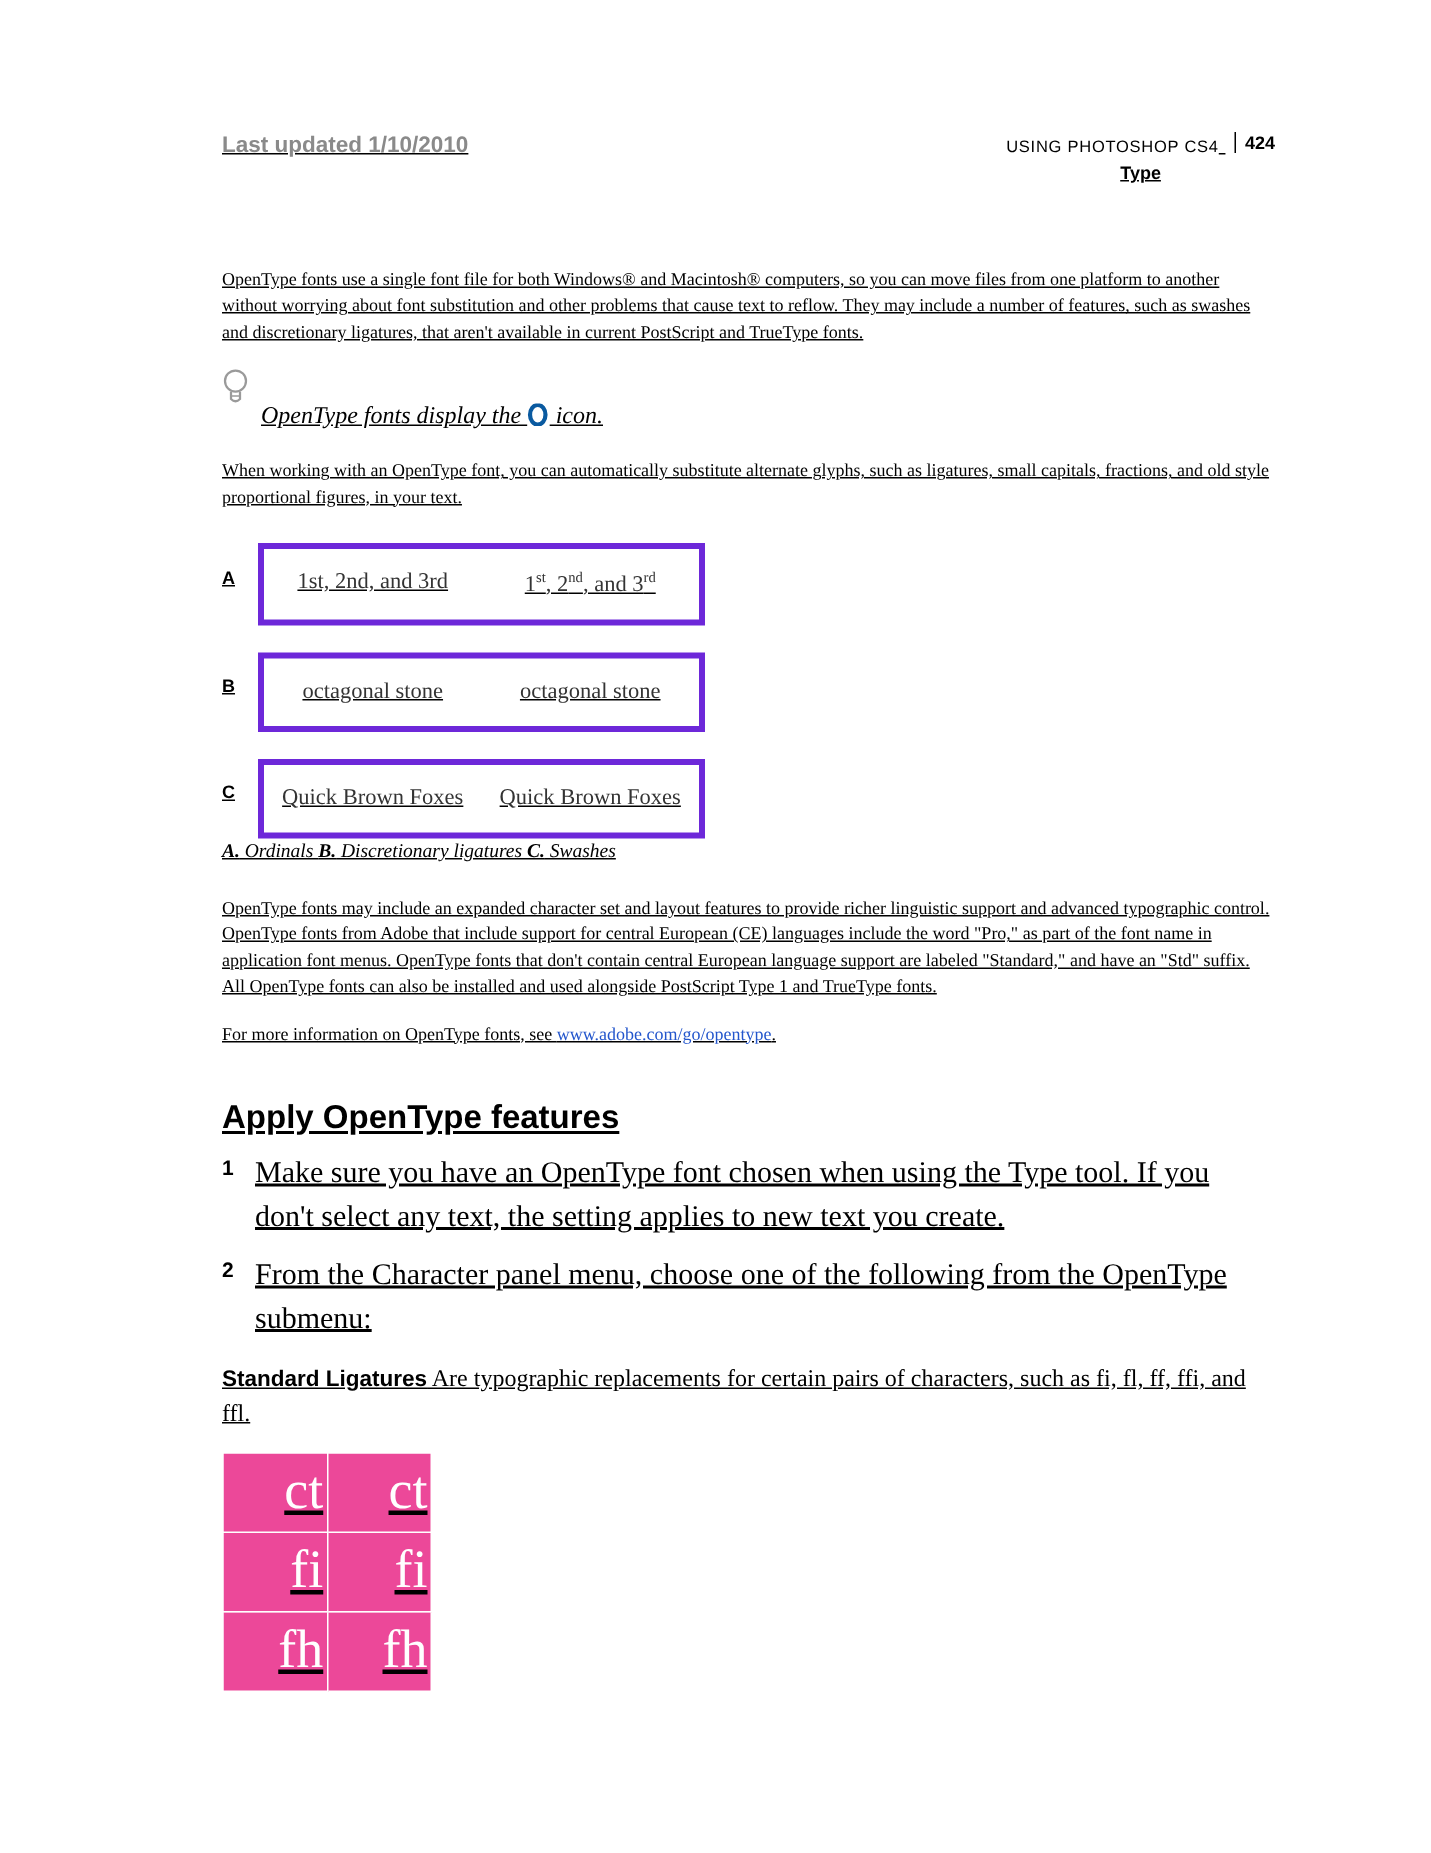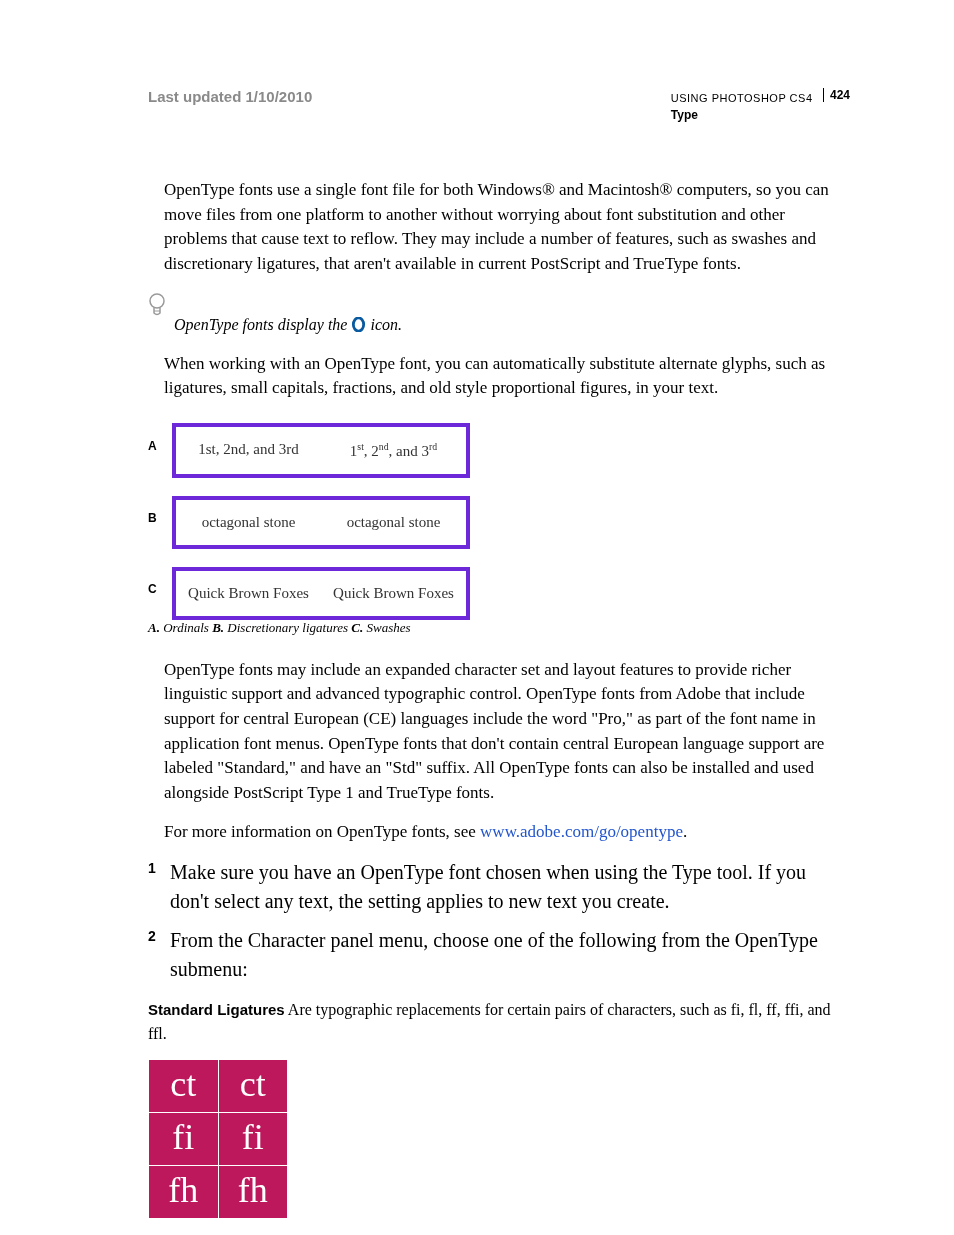--- a/index.html
+++ b/index.html
@@ -1,24 +1,24 @@
 <!DOCTYPE html>
 <html><head>
 <meta charset="utf-8">
 <style>
   body{margin:0;background:#fff;font-family:"Minion Pro","Times New Roman",Georgia,serif;color:#000;}
-  .page{width:954px;height:1235px;position:relative;box-sizing:border-box;padding:88px 104px 40px 148px;}
+  .page{width:954px;height:1235px;position:relative;box-sizing:border-box;padding:88px 104px 40px 148px;text-decoration:underline;}
   .hdr{display:flex;justify-content:space-between;align-items:flex-start;margin-bottom:56px;}
   .updated{font-family:"Myriad Pro","Segoe UI",Arial,sans-serif;font-weight:700;color:#8a8a8a;font-size:15px;}
-  .hdr-right{text-align:left;font-family:"Myriad Pro","Segoe UI",Arial,sans-serif;}
+  .hdr-right{text-align:center;font-family:"Myriad Pro","Segoe UI",Arial,sans-serif;}
   .doc-title{font-size:11px;letter-spacing:.5px;display:inline-block;}
   .pg-wrap{display:inline-block;border-left:1px solid #000;padding-left:6px;margin-left:6px;font-weight:700;font-size:12px;vertical-align:top;}
   .section{font-weight:700;font-size:12px;margin-top:2px;}
   h2{font-family:"Myriad Pro","Segoe UI",Arial,sans-serif;font-weight:700;font-size:22px;margin:0 0 10px;}
-  p{font-size:17px;line-height:1.45;margin:0 16px 14px;}
+  p{font-size:12px;line-height:1.45;margin:0 0 14px;}
   .tip-row{display:flex;align-items:flex-start;gap:8px;margin:6px 0 18px;}
   .bulb{flex:0 0 auto;margin-top:2px;}
   .tip-text{font-style:italic;font-size:16px;margin-top:25px;}
   .o-icon{display:inline-block;width:15px;height:15px;vertical-align:-2px;}
   .fig{border:4px solid #6d28d9;width:290px;margin:8px 0 0 24px;}
   .fig-row{display:flex;border-top:1px solid #000;}
   .fig-row:first-child{border-top:none;}
   .fig-cell{flex:1;text-align:center;padding:14px 4px;font-family:"Times New Roman",Georgia,serif;font-size:15px;color:#333;}
   .fig-cell.script{font-family:"Brush Script MT","Segoe Script",cursive;}
   .row-wrap{display:flex;align-items:center;}
@@ -28,21 +28,21 @@
   .caption-keys{font-size:13px;margin:0 0 22px;}
   .caption-keys b{font-style:italic;font-weight:700;}
   .caption-keys span{font-style:italic;}
   a.link{color:#2255cc;text-decoration:none;}
   ol.steps{list-style:none;padding:0;margin:8px 0 14px;counter-reset:step;}
   ol.steps>li{counter-increment:step;font-size:20px;line-height:1.45;margin:0 0 10px;padding-left:22px;position:relative;}
   ol.steps>li::before{content:counter(step);position:absolute;left:0;top:0;font-family:"Myriad Pro",Arial,sans-serif;font-weight:700;font-size:14px;}
   .def-line{font-size:16px;line-height:1.45;margin:0 0 14px;}
   .def-line b{font-family:"Myriad Pro","Segoe UI",Arial,sans-serif;font-weight:700;font-size:15px;}
   .lig-table{width:140px;border-collapse:collapse;margin:6px 0 6px;}
-  .lig-table td{background:#be185d;color:#fff;text-align:center;font-family:"Times New Roman",Georgia,serif;font-size:36px;line-height:1;padding:6px 2px 10px;border:1px solid #fff;width:50%;}
+  .lig-table td{background:#ec4899;color:#fff;text-align:right;font-family:"Times New Roman",Georgia,serif;font-size:36px;line-height:1;padding:6px 2px 10px;border:1px solid #fff;width:50%;}
 </style>
 </head>
 <body>
 
 <div class="page">
 
   <div class="hdr">
     <div class="updated">Last updated 1/10/2010</div>
     <div class="hdr-right">
       <div>
@@ -104,20 +104,21 @@
       <b>C.</b><span> Swashes</span>
     </div>
   </div>
 
   <p>OpenType fonts may include an expanded character set and layout features to provide richer linguistic support and advanced typographic control. OpenType fonts from Adobe that include support for central European (CE) languages include the word "Pro," as part of the font name in application font menus. OpenType fonts that don't contain central European language support are labeled "Standard," and have an "Std" suffix. All OpenType fonts can also be installed and used alongside PostScript Type 1 and TrueType fonts.</p>
 
   <p>
     <span>For more information on OpenType fonts, see </span><a class="link" href="#">www.adobe.com/go/opentype</a><span>.</span>
   </p>
 
+  <h2 style="margin-top:34px;">Apply OpenType features</h2>
 
   <ol class="steps">
     <li>Make sure you have an OpenType font chosen when using the Type tool. If you don't select any text, the setting applies to new text you create.</li>
     <li>From the Character panel menu, choose one of the following from the OpenType submenu:</li>
   </ol>
 
   <p class="def-line">
     <b>Standard Ligatures</b><span>  Are typographic replacements for certain pairs of characters, such as fi, fl, ff, ffi, and ffl.</span>
   </p>
 

